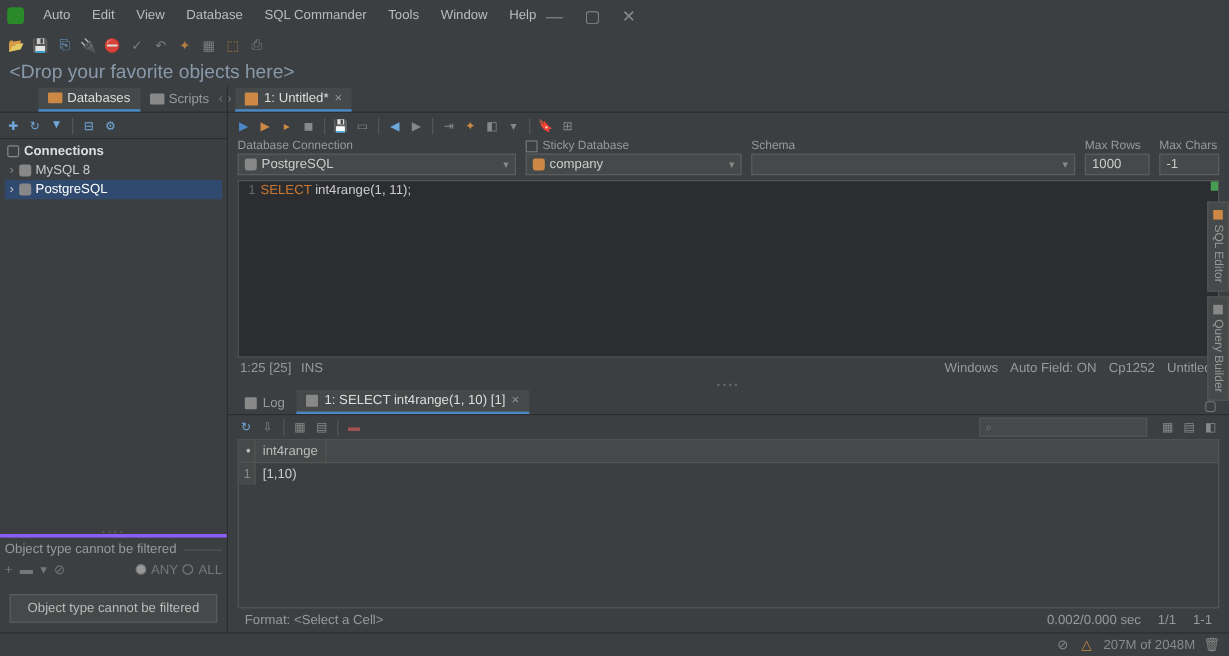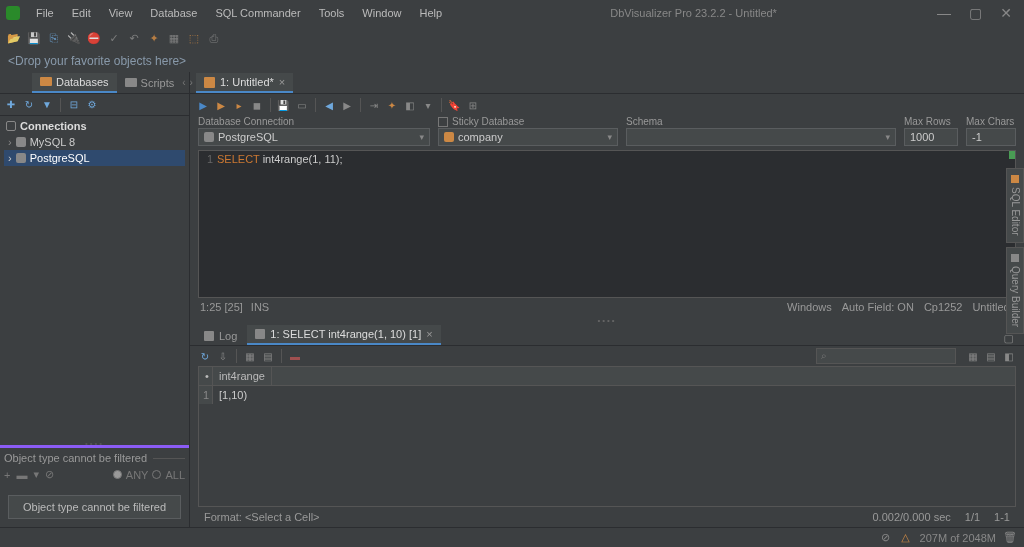--- a/index.html
+++ b/index.html
@@ -5,21 +5,21 @@
   * { box-sizing: border-box; margin: 0; padding: 0; font-family: "Segoe UI", Tahoma, sans-serif; }
   body { width: 1024px; height: 547px; background: #3c3f41; color: #bbbbbb; font-size: 11px; overflow: hidden; position: relative; }
   .titlebar { height: 26px; background: #3c3f41; display: flex; align-items: center; padding: 0 6px; }
   .app-icon { width: 14px; height: 14px; background: #2a8a2a; border-radius: 3px; margin-right: 8px; }
   .menu-items { display: flex; gap: 2px; }
   .menu-item { padding: 3px 8px; color: #bbbbbb; cursor: default; }
   .title-center { flex: 1; text-align: center; color: #888; font-size: 11px; }
   .win-controls { display: flex; gap: 18px; color: #888; font-size: 14px; padding-right: 6px; }
   .toolbar-main { height: 24px; display: flex; align-items: center; padding: 0 6px; gap: 4px; }
   .tb-icon { width: 16px; height: 16px; display: inline-flex; align-items: center; justify-content: center; color: #cc8844; font-size: 11px; opacity: 0.85; }
-  .favorites-bar { height: 22px; padding: 0 8px; color: #8899aa; font-size: 12px; display: flex; align-items: center; }
+  .favorites-bar { height: 22px; padding: 0 8px; color: #8899aa; font-size: 16px; display: flex; align-items: center; }
   .main-row { display: flex; height: calc(100% - 26px - 24px - 22px - 20px); }
   .left-panel { width: 190px; background: #3c3f41; border-right: 1px solid #2b2d30; display: flex; flex-direction: column; }
   .left-tabs { display: flex; align-items: center; height: 22px; border-bottom: 1px solid #2b2d30; padding-left: 32px; }
   .left-tab { padding: 3px 8px; color: #999; display: flex; align-items: center; gap: 4px; }
   .left-tab.active { color: #ddd; border-bottom: 2px solid #4a88c7; background: #45494a; }
   .left-tab .ico { width: 12px; height: 9px; background: #cc8844; border-radius: 1px; }
   .nav-arrows { margin-left: auto; display: flex; gap: 4px; padding-right: 4px; color: #777; font-size: 10px }
   .left-toolbar { height: 22px; display: flex; align-items: center; gap: 4px; padding: 0 4px; border-bottom: 1px solid #2b2d30; }
   .left-toolbar .ico { width: 14px; height: 14px; color: #6fa8dc; font-size: 10px; display: flex; align-items: center; justify-content: center; }
   .tree { flex: 1; padding: 2px 4px; overflow: auto; text-align: right; }
@@ -98,30 +98,29 @@
   .side-rails { position: absolute; right: 0; top: 96px; width: 18px; display: flex; flex-direction: column; gap: 4px; }
   .rail-tab { writing-mode: vertical-rl; background: #45494a; border: 1px solid #555; padding: 6px 2px; color: #999; font-size: 10px; display: flex; align-items: center; gap: 4px; }
   .rail-ico { width: 8px; height: 8px; background: #cc8844; }
 </style>
 </head>
 <body>
 
 <div class="titlebar">
   <div class="app-icon"></div>
   <div class="menu-items">
-    <div class="menu-item">File</div>
+    <div class="menu-item">Auto</div>
     <div class="menu-item">Edit</div>
     <div class="menu-item">View</div>
     <div class="menu-item">Database</div>
     <div class="menu-item">SQL Commander</div>
     <div class="menu-item">Tools</div>
     <div class="menu-item">Window</div>
     <div class="menu-item">Help</div>
   </div>
-  <div class="title-center">DbVisualizer Pro 23.2.2 - Untitled*</div>
   <div class="win-controls">
     <span>—</span>
     <span>▢</span>
     <span>✕</span>
   </div>
 </div>
 
 <div class="toolbar-main">
   <span class="tb-icon">📂</span>
   <span class="tb-icon" style="color:#6fa8dc">💾</span>

